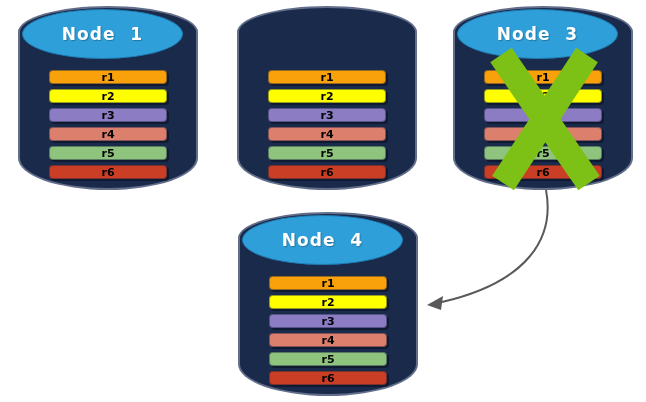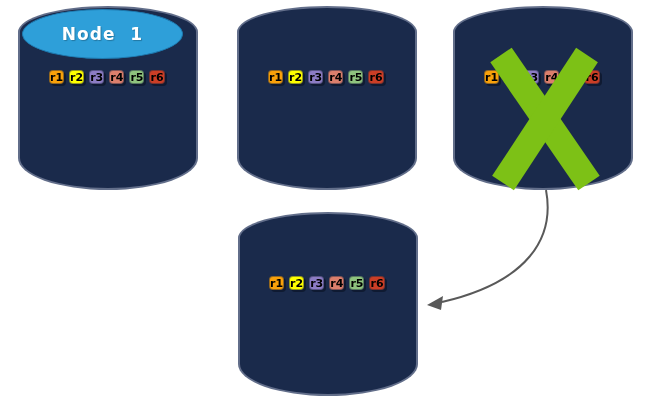--- a/index.html
+++ b/index.html
@@ -23,21 +23,21 @@
     box-sizing:border-box;
     display:flex;align-items:center;justify-content:center;
   }
   .cap-title{
     color:#FFFFFF;font-size:17px;font-weight:bold;
     letter-spacing:1px;word-spacing:8px;
     text-shadow:1px 1px 1px rgba(0,0,0,0.25);
   }
   .rows{
     position:absolute;left:31px;right:31px;top:64px;
-    display:flex;flex-direction:row;gap:5px;
+    display:flex;flex-direction:column;gap:5px;
   }
   .row{
     height:14px;line-height:14px;border-radius:4px;
     text-align:center;font-size:11px;font-weight:bold;color:#000000;
     border:1px solid rgba(25,35,60,0.45);
     box-shadow:2px 2px 0 rgba(12,22,42,0.75);
     box-sizing:border-box;
   }
   .overlay{
     position:absolute;left:0;top:0;width:646px;height:402px;
@@ -71,32 +71,38 @@
       <div class="row" style="background: rgb(255, 255, 0);">r2</div>
       <div class="row" style="background: rgb(140, 124, 196);">r3</div>
       <div class="row" style="background: rgb(220, 127, 108);">r4</div>
       <div class="row" style="background: rgb(143, 196, 126);">r5</div>
       <div class="row" style="background: rgb(203, 62, 38);">r6</div>
     </div>
   </div>
 
   <div class="node" style="left:453px;top:6px;">
     <div class="cyl-body"></div>
+    <div class="cyl-cap">
+      <span class="cap-title">Node 3</span>
+    </div>
     <div class="rows">
       <div class="row" style="background: rgb(249, 161, 10);">r1</div>
       <div class="row" style="background: rgb(255, 255, 0);">r2</div>
       <div class="row" style="background: rgb(140, 124, 196);">r3</div>
       <div class="row" style="background: rgb(220, 127, 108);">r4</div>
       <div class="row" style="background: rgb(143, 196, 126);">r5</div>
       <div class="row" style="background: rgb(203, 62, 38);">r6</div>
     </div>
   </div>
 
   <div class="node" style="left:238px;top:212px;">
     <div class="cyl-body"></div>
+    <div class="cyl-cap">
+      <span class="cap-title">Node 4</span>
+    </div>
     <div class="rows">
       <div class="row" style="background: rgb(249, 161, 10);">r1</div>
       <div class="row" style="background: rgb(255, 255, 0);">r2</div>
       <div class="row" style="background: rgb(140, 124, 196);">r3</div>
       <div class="row" style="background: rgb(220, 127, 108);">r4</div>
       <div class="row" style="background: rgb(143, 196, 126);">r5</div>
       <div class="row" style="background: rgb(203, 62, 38);">r6</div>
     </div>
   </div>
 

